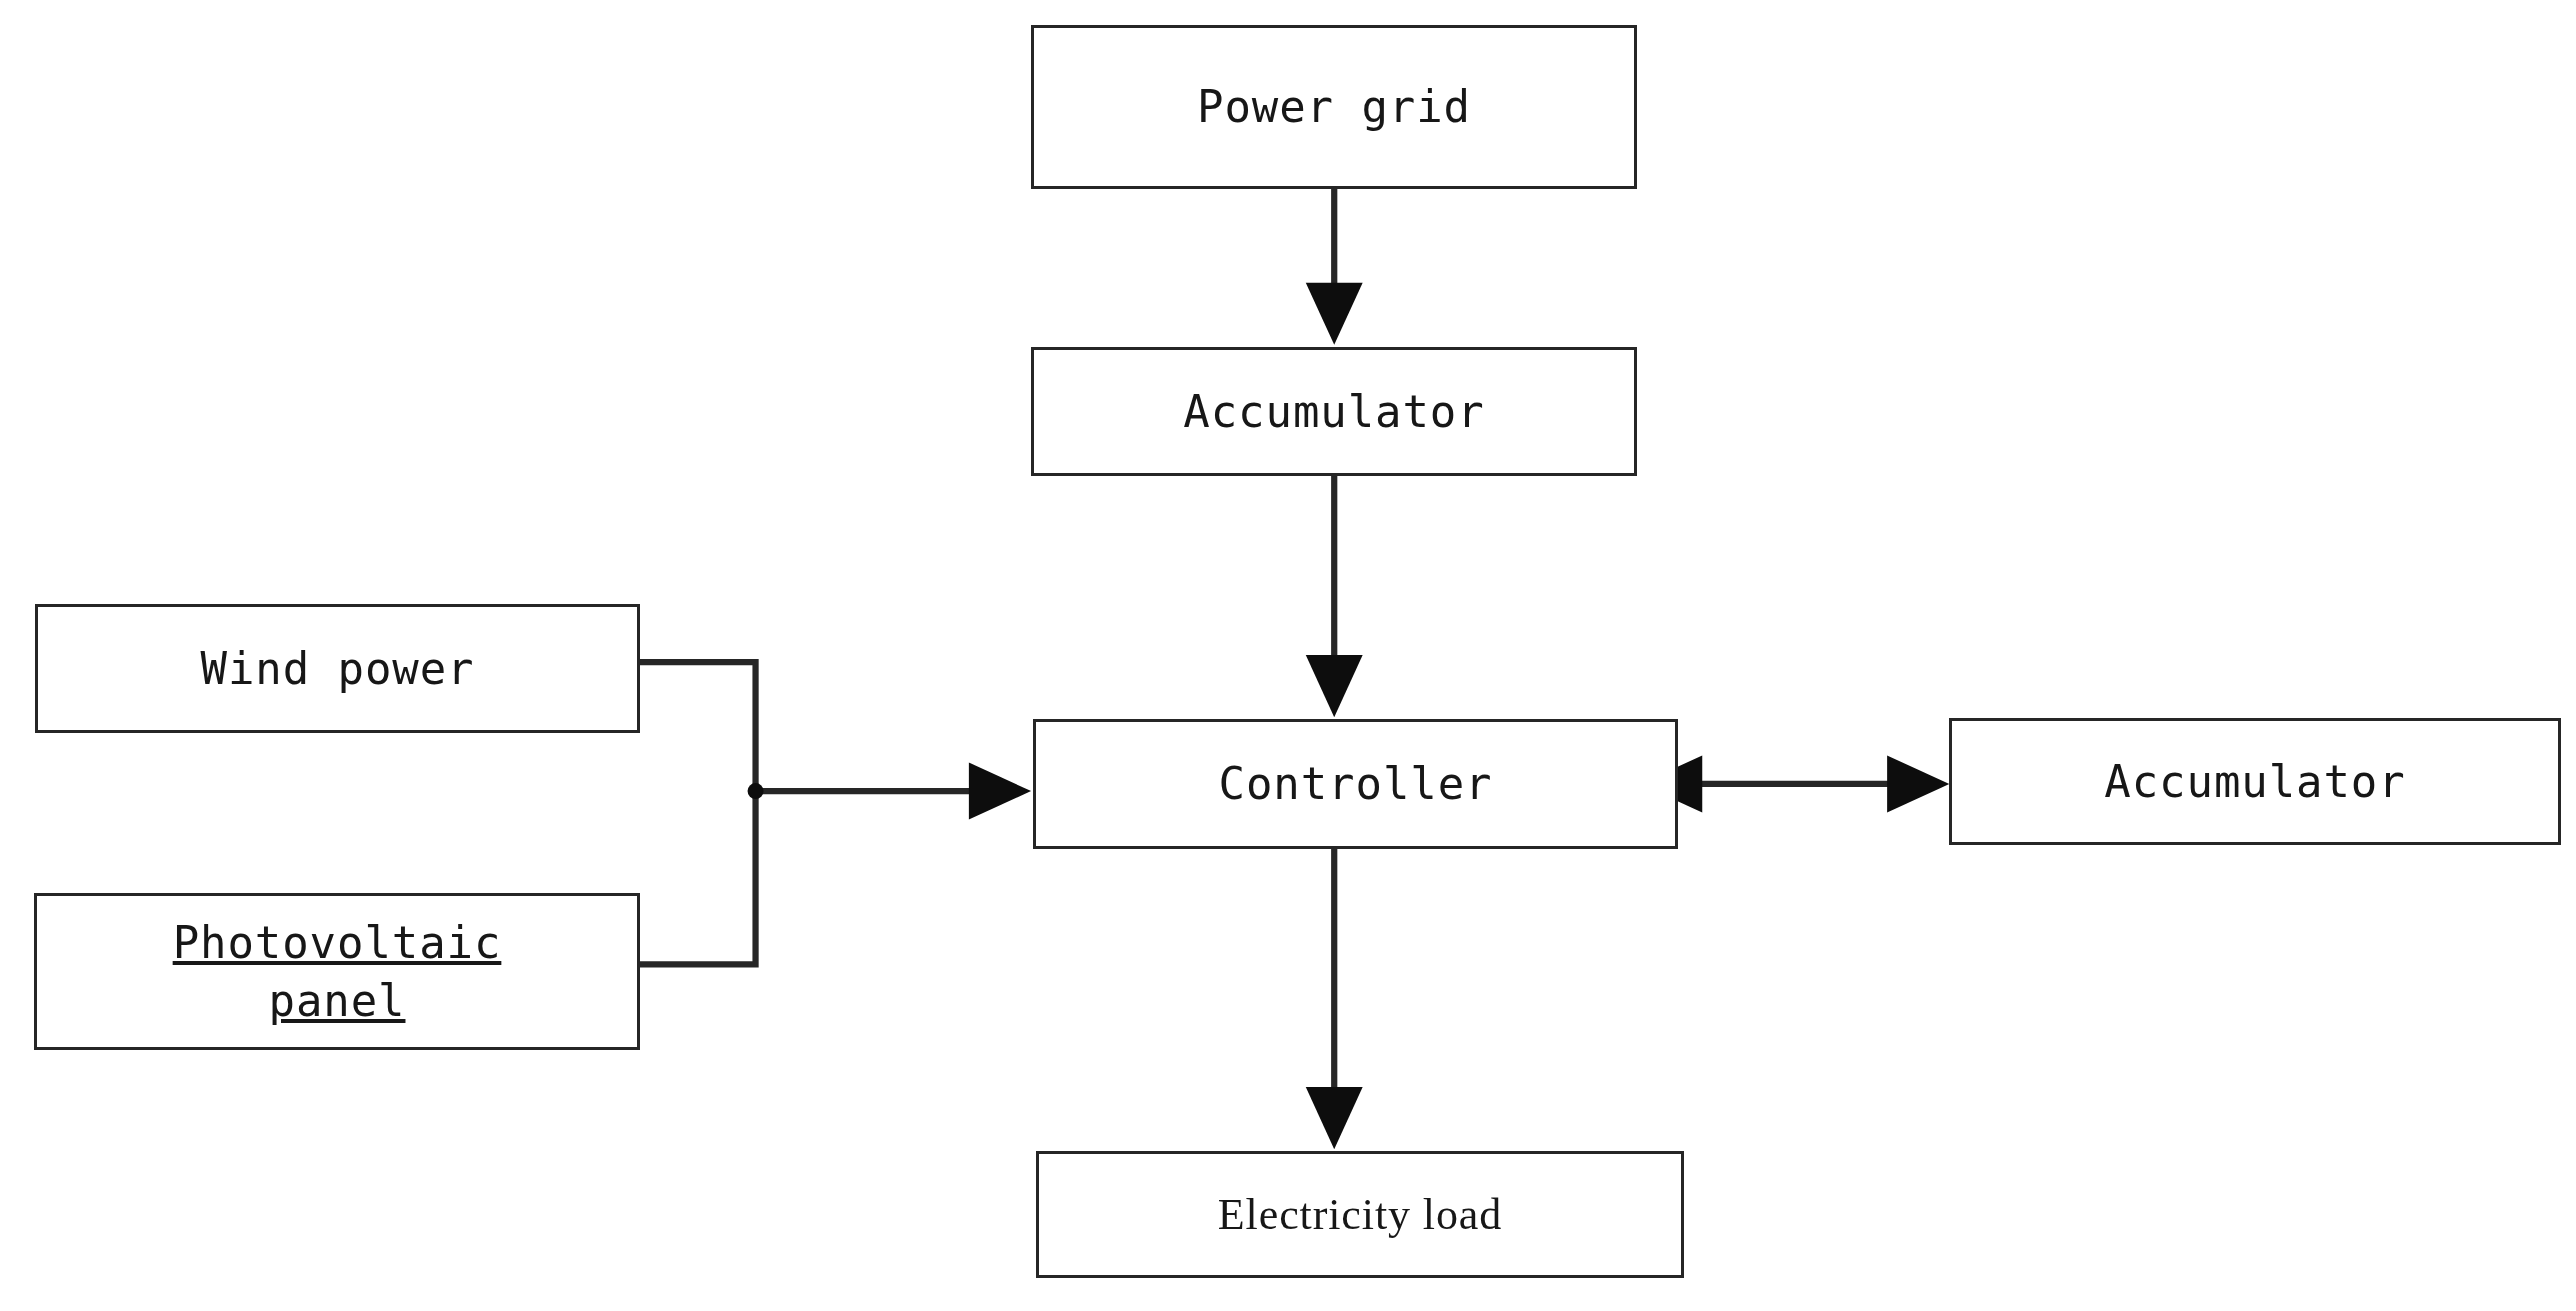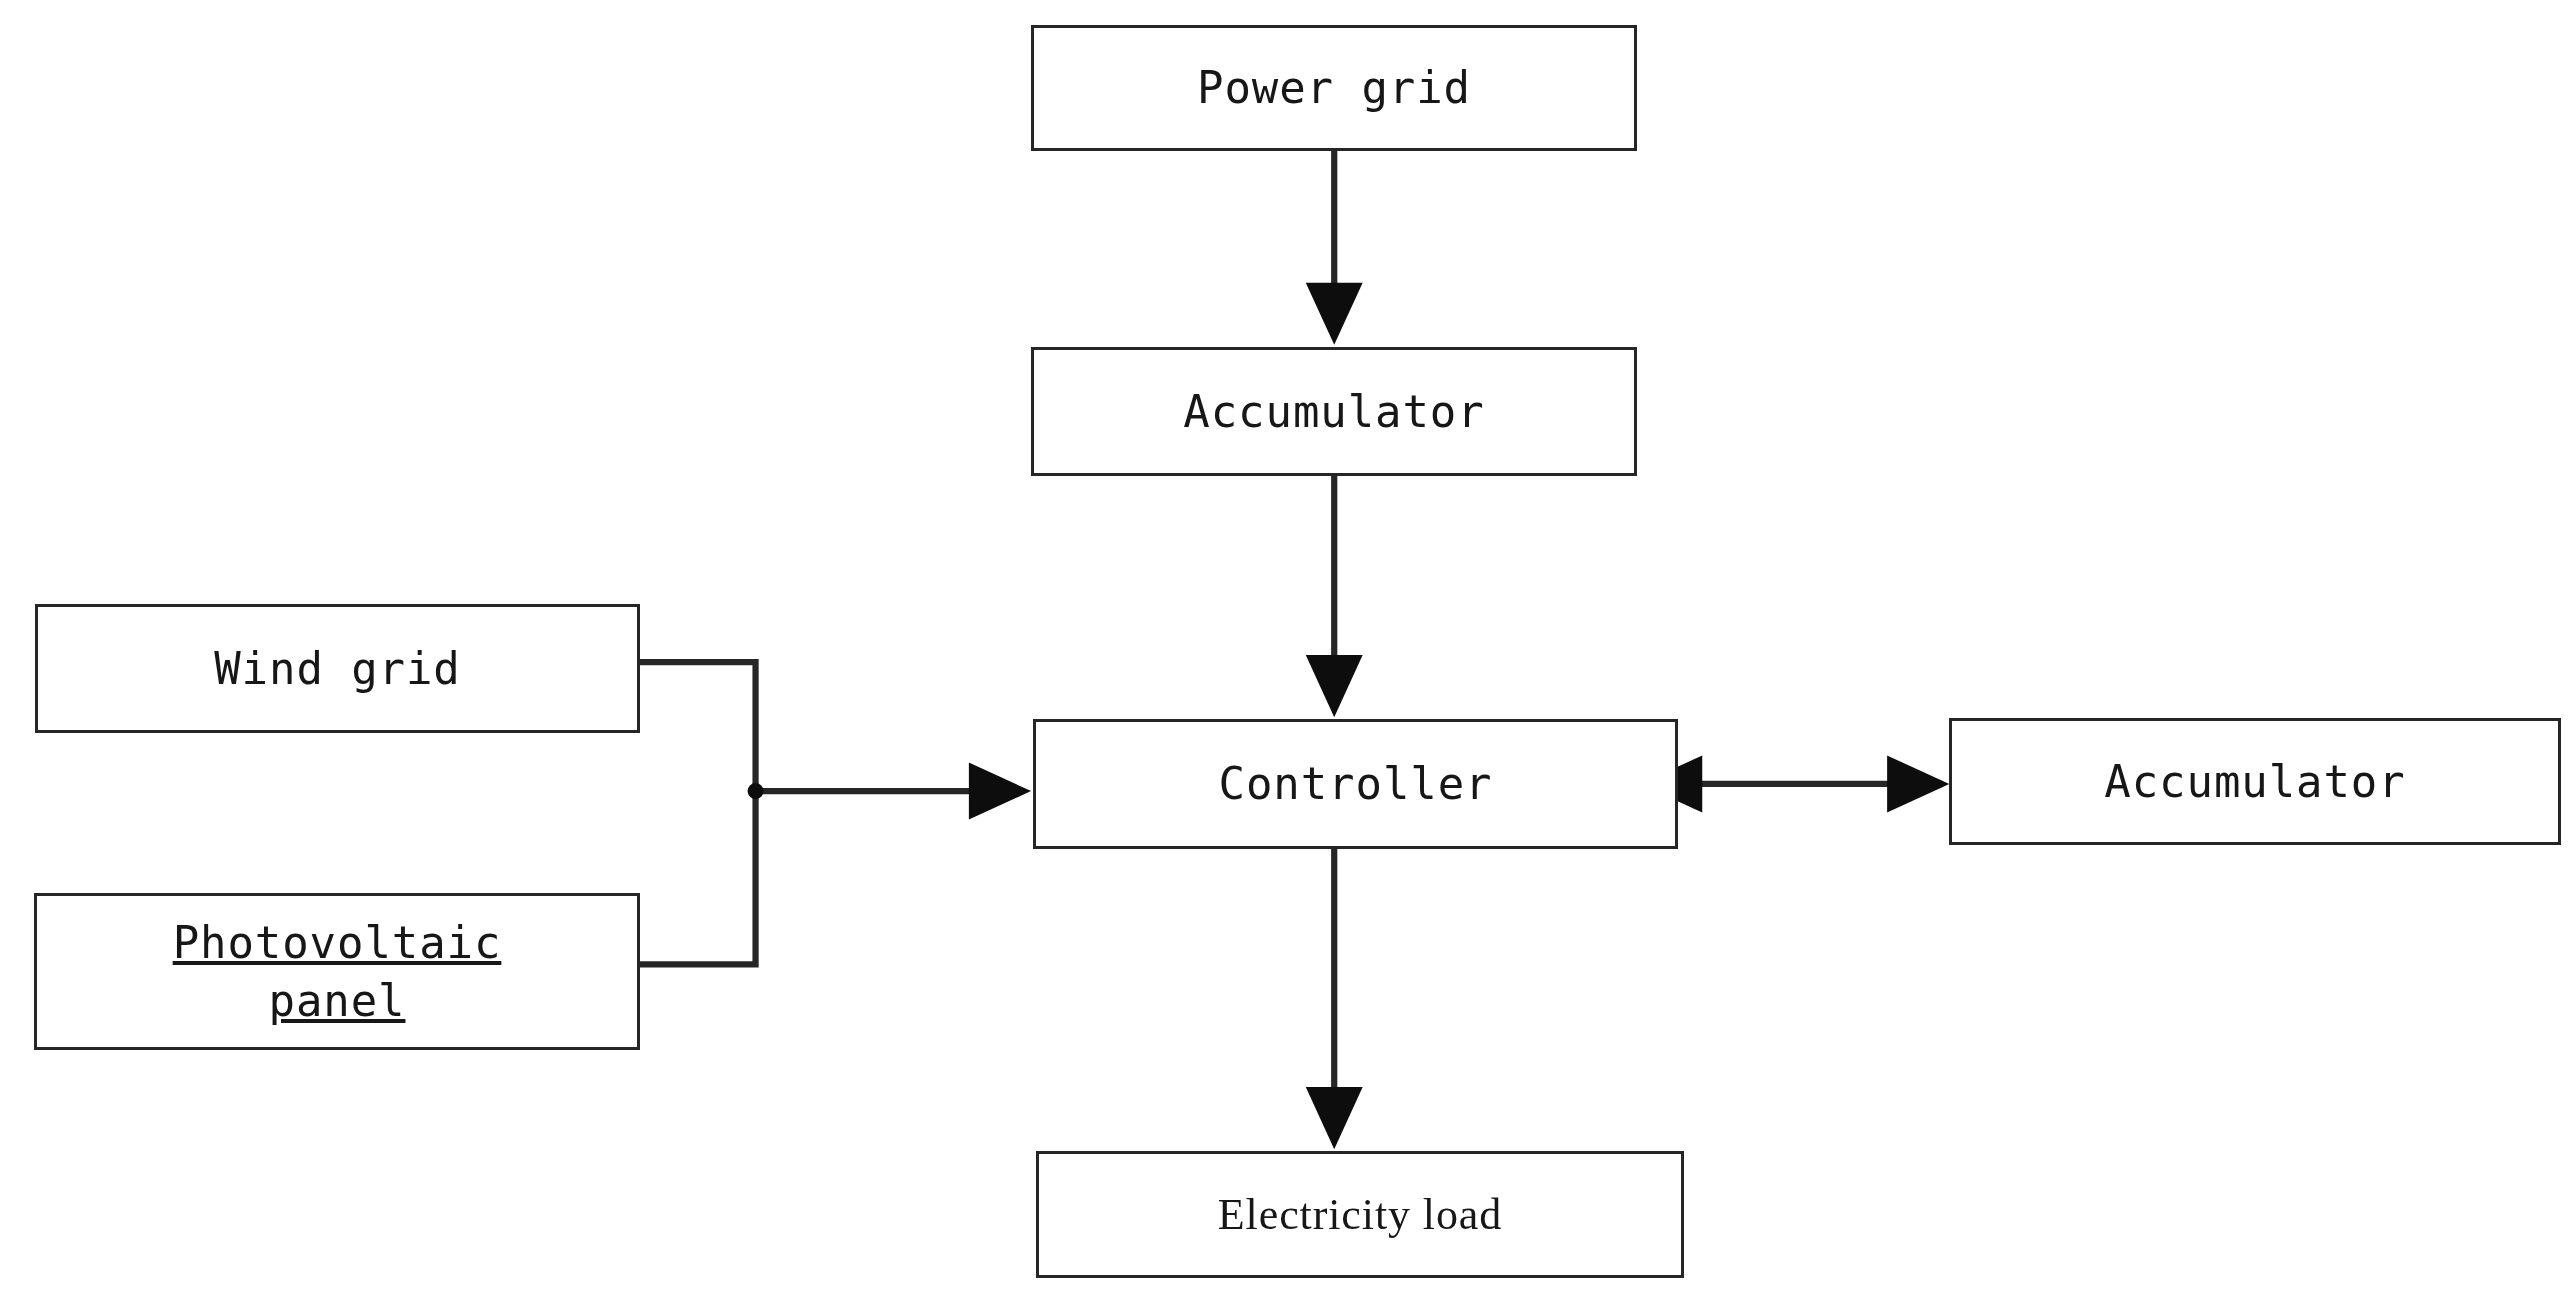--- a/index.html
+++ b/index.html
@@ -84,25 +84,25 @@
       <polygon class="head" points="1845,882 1915,850 1915,914"></polygon>
       <polygon class="head" points="2193,882 2123,850 2123,914"></polygon>
     </g>
 
     <g>
       <line x1="1501" y1="955" x2="1501" y2="1245"></line>
       <polygon class="head" points="1501,1293 1469,1223 1533,1223"></polygon>
     </g>
   </svg>
 
-  <div class="node" style="left: 1031px; top: 25px; width: 606px; height: 126px;">Power grid</div>
+  <div class="node" style="left: 1031px; top: 25px; width: 606px; height: 164px;">Power grid</div>
 
   <div class="node" style="left: 1031px; top: 347px; width: 606px; height: 129px;">Accumulator</div>
 
-  <div class="node" style="left: 35px; top: 604px; width: 605px; height: 129px;">Wind grid</div>
+  <div class="node" style="left: 35px; top: 604px; width: 605px; height: 129px;">Wind power</div>
 
   <div class="node" style="left: 34px; top: 893px; width: 606px; height: 157px; text-decoration: underline;">Photovoltaic
 panel</div>
 
   <div class="node" style="left: 1033px; top: 719px; width: 645px; height: 130px;">Controller</div>
 
   <div class="node" style="left: 1949px; top: 718px; width: 612px; height: 127px;">Accumulator</div>
 
   <div class="node" style="left: 1036px; top: 1151px; width: 648px; height: 127px; font-family: Liberation Serif, serif;">Electricity load</div>
 

